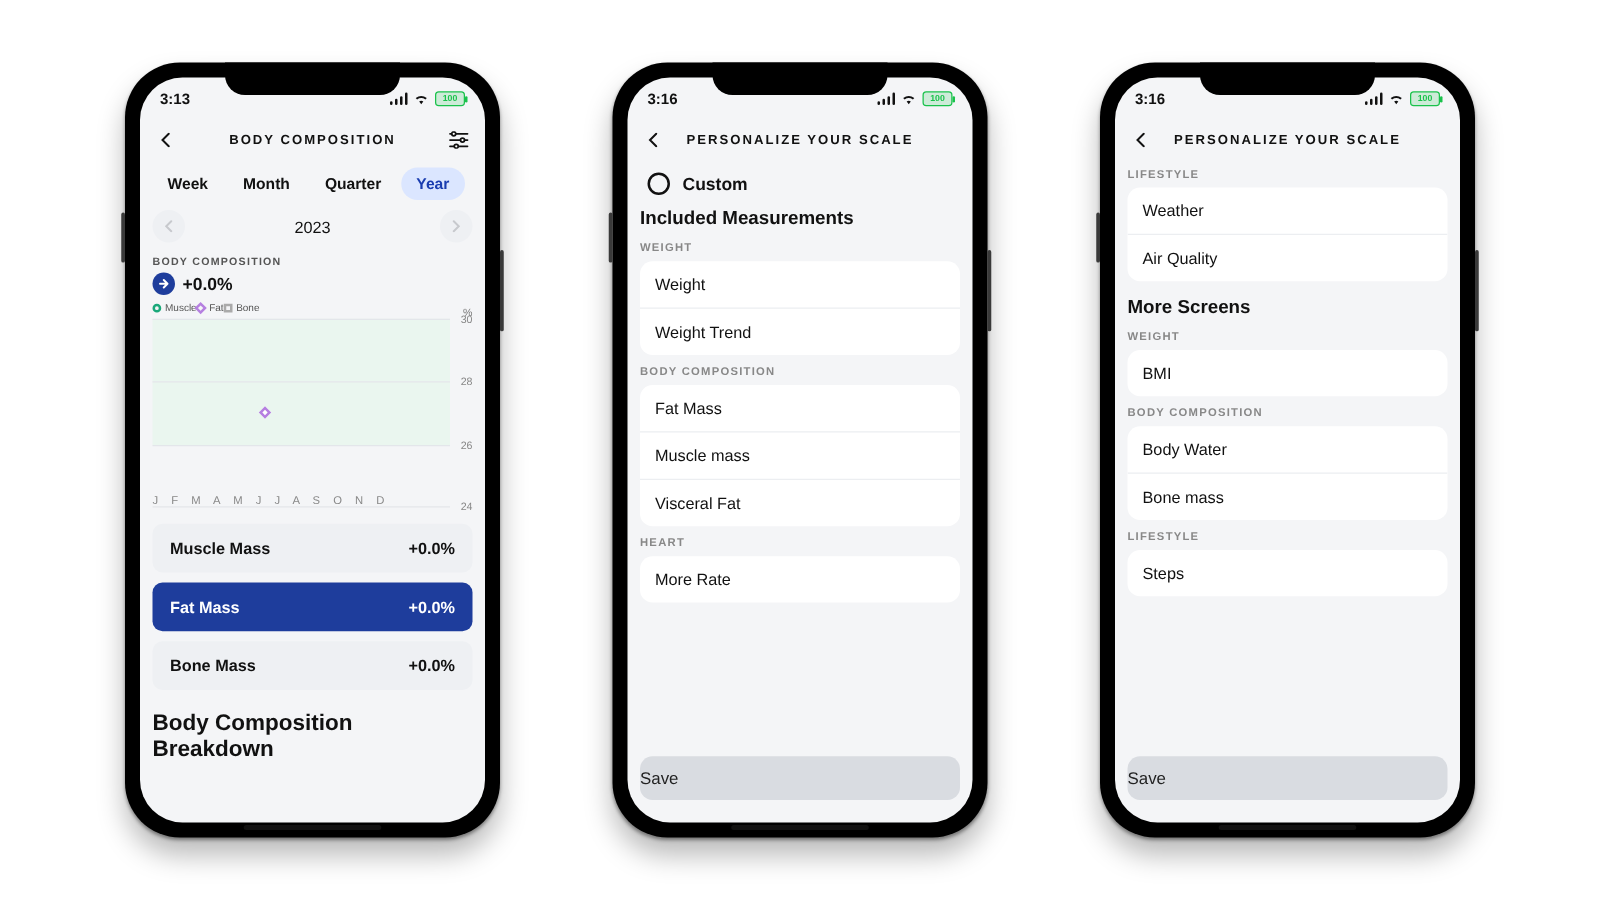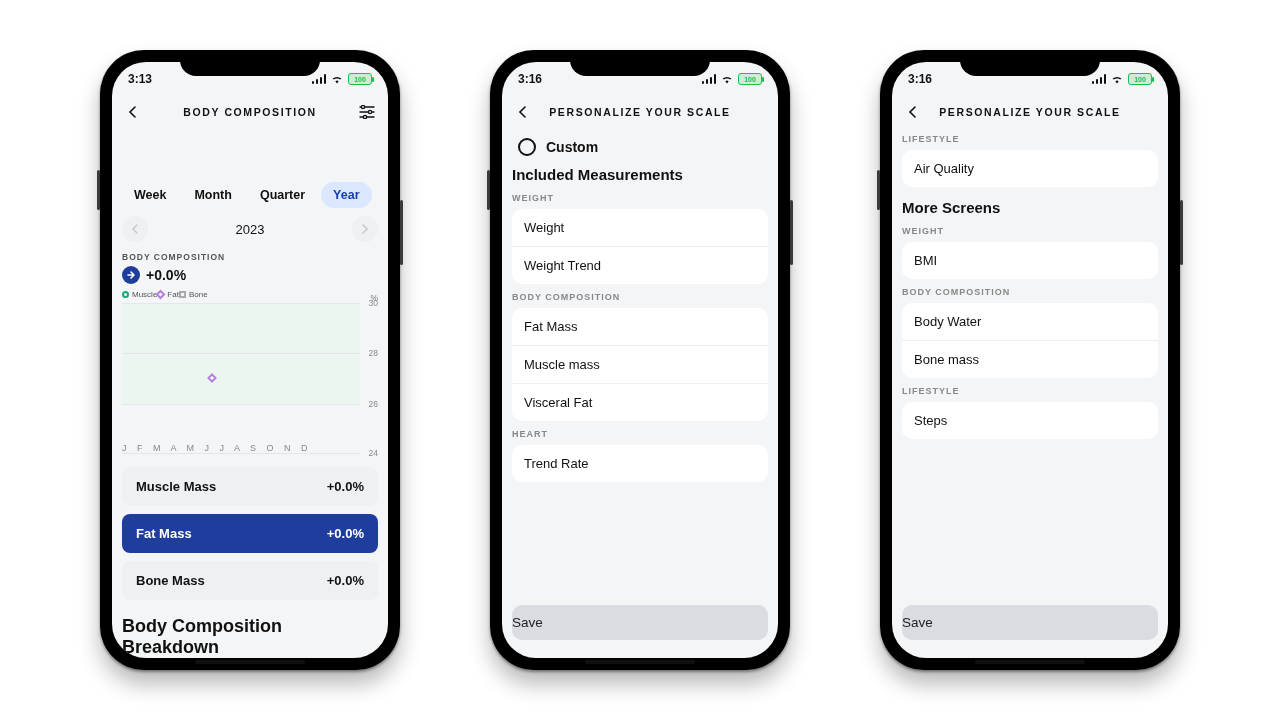--- a/index.html
+++ b/index.html
@@ -59,21 +59,21 @@
   .navbar {
     height:40px; display:flex; align-items:center; padding:0 10px; position:relative;
   }
   .navbar .title {
     position:absolute; left:0; right:0; text-align:center;
     font-size:10.5px; font-weight:800; letter-spacing:1.6px;
   }
   .nav-icon { width:22px; height:22px; display:flex; align-items:center; justify-content:center; }
 
   .content { flex:1; overflow:hidden; padding:0 10px 56px; }
-  .content.light-bottom { padding-bottom: 0; margin-top: 48px; }
+  .content.light-bottom { padding-bottom: 0; }
 
   
   .tabs { display:flex; gap:4px; margin:2px 0 8px; }
   .tab { flex:0 0 auto; padding:6px 12px; font-size:12.5px; font-weight:600; color:#111; border-radius:14px; }
   .tab.active { background:#dbe6ff; color:#1a3db0; }
   .yearbar { display:flex; align-items:center; justify-content:space-between; margin-bottom:10px; }
   .round { width:26px; height:26px; border-radius:50%; background:#eef0f3; display:flex; align-items:center; justify-content:center; }
   .section-label { font-size:8.5px; font-weight:800; letter-spacing:1px; color:#555; }
   .kpi { display:flex; align-items:center; gap:6px; margin:4px 0 6px; }
   .kpi .dot { width:18px; height:18px; border-radius:50%; background:#1e3d9c; display:flex; align-items:center; justify-content:center; }
@@ -292,21 +292,21 @@
 
       <div class="grp-label">BODY COMPOSITION</div>
       <div class="list">
         <div class="row">Fat Mass</div>
         <div class="row">Muscle mass</div>
         <div class="row">Visceral Fat</div>
       </div>
 
       <div class="grp-label">HEART</div>
       <div class="list">
-        <div class="row">Trend Rate</div>
+        <div class="row">More Rate</div>
       </div>
     </div>
 
     <div class="savebar">Save</div>
   </div>
   <div class="home-ind"></div>
 </div>
 
 <div class="phone">
   <div class="notch"></div>
@@ -333,20 +333,21 @@
         <svg width="12" height="12" viewBox="0 0 12 12">
             <path d="M8 1L3 6l5 5" stroke="#111" stroke-width="1.6" fill="none" stroke-linecap="round"></path>
           </svg>
       </div>
       <div class="title">PERSONALIZE YOUR SCALE</div>
     </div>
 
     <div class="content">
       <div class="grp-label" style="margin-top:2px">LIFESTYLE</div>
       <div class="list">
+        <div class="row">Weather</div>
         <div class="row">Air Quality</div>
       </div>
 
       <div class="h3" style="margin-top:12px">More Screens</div>
 
       <div class="grp-label">WEIGHT</div>
       <div class="list">
         <div class="row">BMI</div>
       </div>
 

